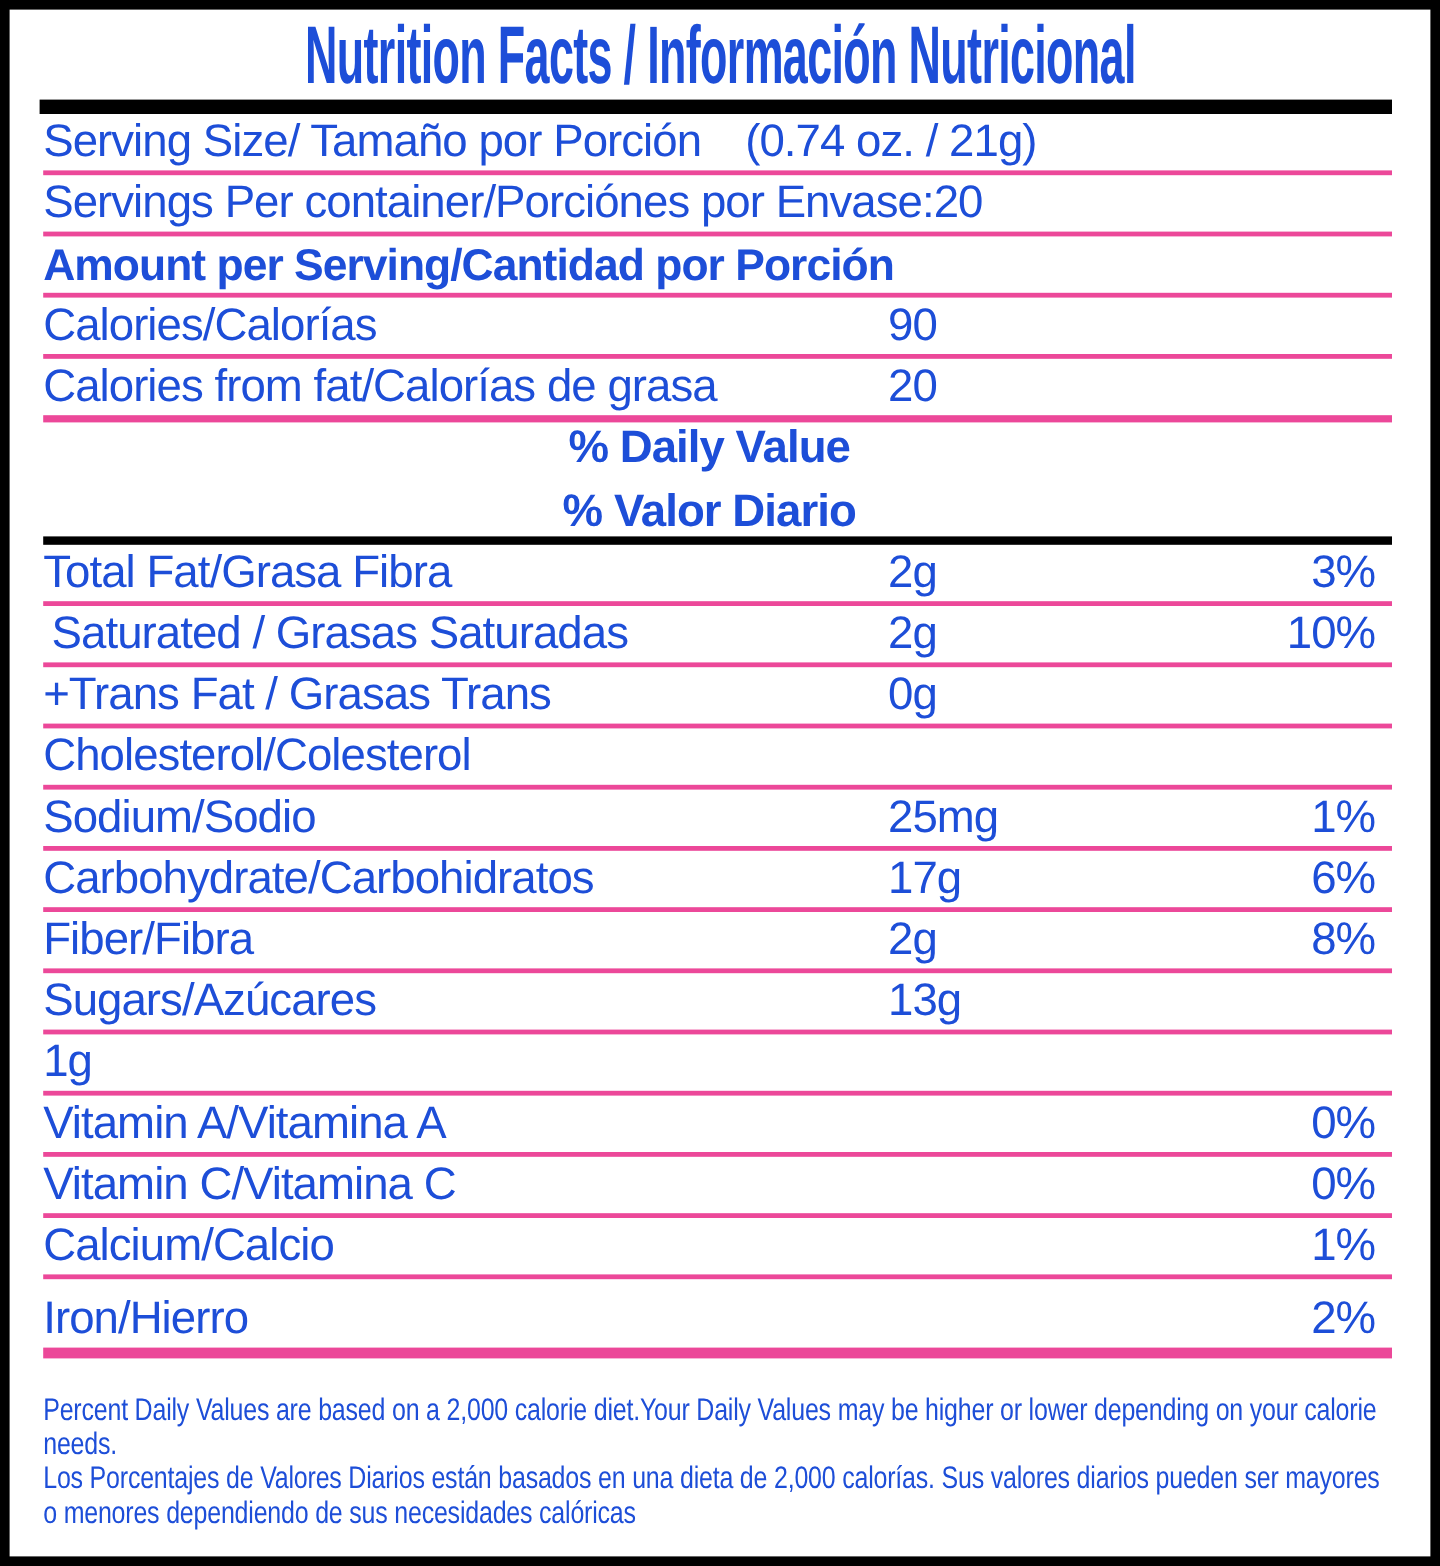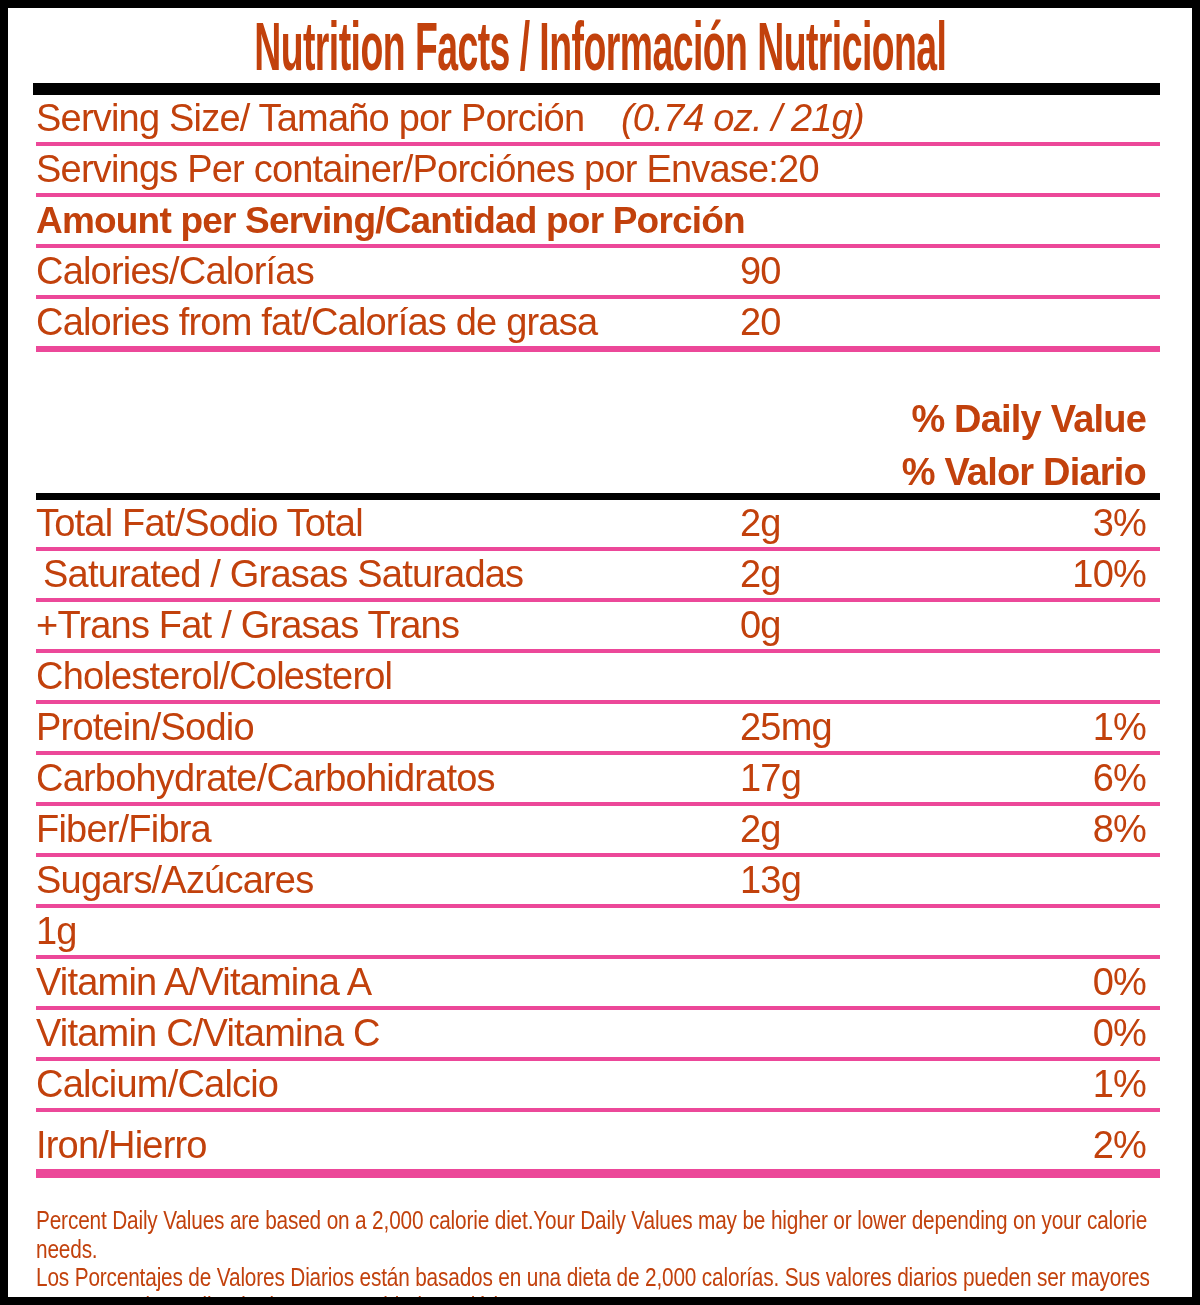--- a/index.html
+++ b/index.html
@@ -7,21 +7,21 @@
     padding: 0;
     background: #ffffff;
   }
   .nutrition-label {
     position: relative;
     width: 1200px;
     height: 1305px;
     box-sizing: border-box;
     background: #ffffff;
     border: 8px solid #000000;
-    color: #c2410c;
+    color: #1d4ed8;
     font-family: "Liberation Sans", sans-serif;
     overflow: hidden;
   }
   .inner {
     margin-left: 28px;
     margin-right: 32px; 
   }
   
   .title-wrap {
     height: 75px;
@@ -51,44 +51,43 @@
     border-bottom: 4px solid #ec4899;
     font-size: 38px;
     letter-spacing: -0.8px;
     white-space: nowrap;
   }
   .row .amount { text-align: left; }
   .row .dv { text-align: right; padding-right: 14px; }
   .row.serving {
     grid-template-columns: 585px 1fr;
   }
-  .row.serving .serving-value { text-align: left; font-style: italic; }
+  .row.serving .serving-value { text-align: left; }
   .row.bold-header {
     grid-template-columns: 1fr;
     font-weight: bold;
     font-size: 37px;
   }
   .row.thick6 { border-bottom-width: 6px; }
   .row.thick9 { border-bottom-width: 9px; margin-top: 10px; }
   .indent .n-label { padding-left: 7px; }
   
   .dv-block {
     height: 95px;
     box-sizing: content-box;
     border-bottom: 7px solid #000000;
-    text-align: right;
+    text-align: center;
     padding-right: 14px;
     font-weight: bold;
     font-size: 38px;
     letter-spacing: -0.8px;
     display: flex;
     flex-direction: column;
     justify-content: center;
     gap: 10px;
-    margin-top: 46px;
   }
   
   .footnote {
     padding-top: 28px;
     font-size: 26px;
     line-height: 28.5px;
     letter-spacing: -0.2px;
   }
   .footnote-scale {
     transform: scaleX(0.8);
@@ -135,21 +134,21 @@
       <span class="dv"></span>
     </div>
 
     <div class="dv-block">
       <div>% Daily Value</div>
       <div>% Valor Diario</div>
     </div>
 
     <div id="nutrients-table">
       <div class="row">
-        <span class="n-label">Total Fat/Sodio Total</span>
+        <span class="n-label">Total Fat/Grasa Fibra</span>
         <span class="amount">2g</span>
         <span class="dv">3%</span>
       </div>
 
       <div class="row indent">
         <span class="n-label">Saturated / Grasas Saturadas</span>
         <span class="amount">2g</span>
         <span class="dv">10%</span>
       </div>
 
@@ -158,21 +157,21 @@
         <span class="amount">0g</span>
         <span class="dv"></span>
       </div>
 
       <div class="row">
         <span class="n-label">Cholesterol/Colesterol</span>
         <span class="dv"></span>
       </div>
 
       <div class="row">
-        <span class="n-label">Protein/Sodio</span>
+        <span class="n-label">Sodium/Sodio</span>
         <span class="amount">25mg</span>
         <span class="dv">1%</span>
       </div>
 
       <div class="row">
         <span class="n-label">Carbohydrate/Carbohidratos</span>
         <span class="amount">17g</span>
         <span class="dv">6%</span>
       </div>
 

